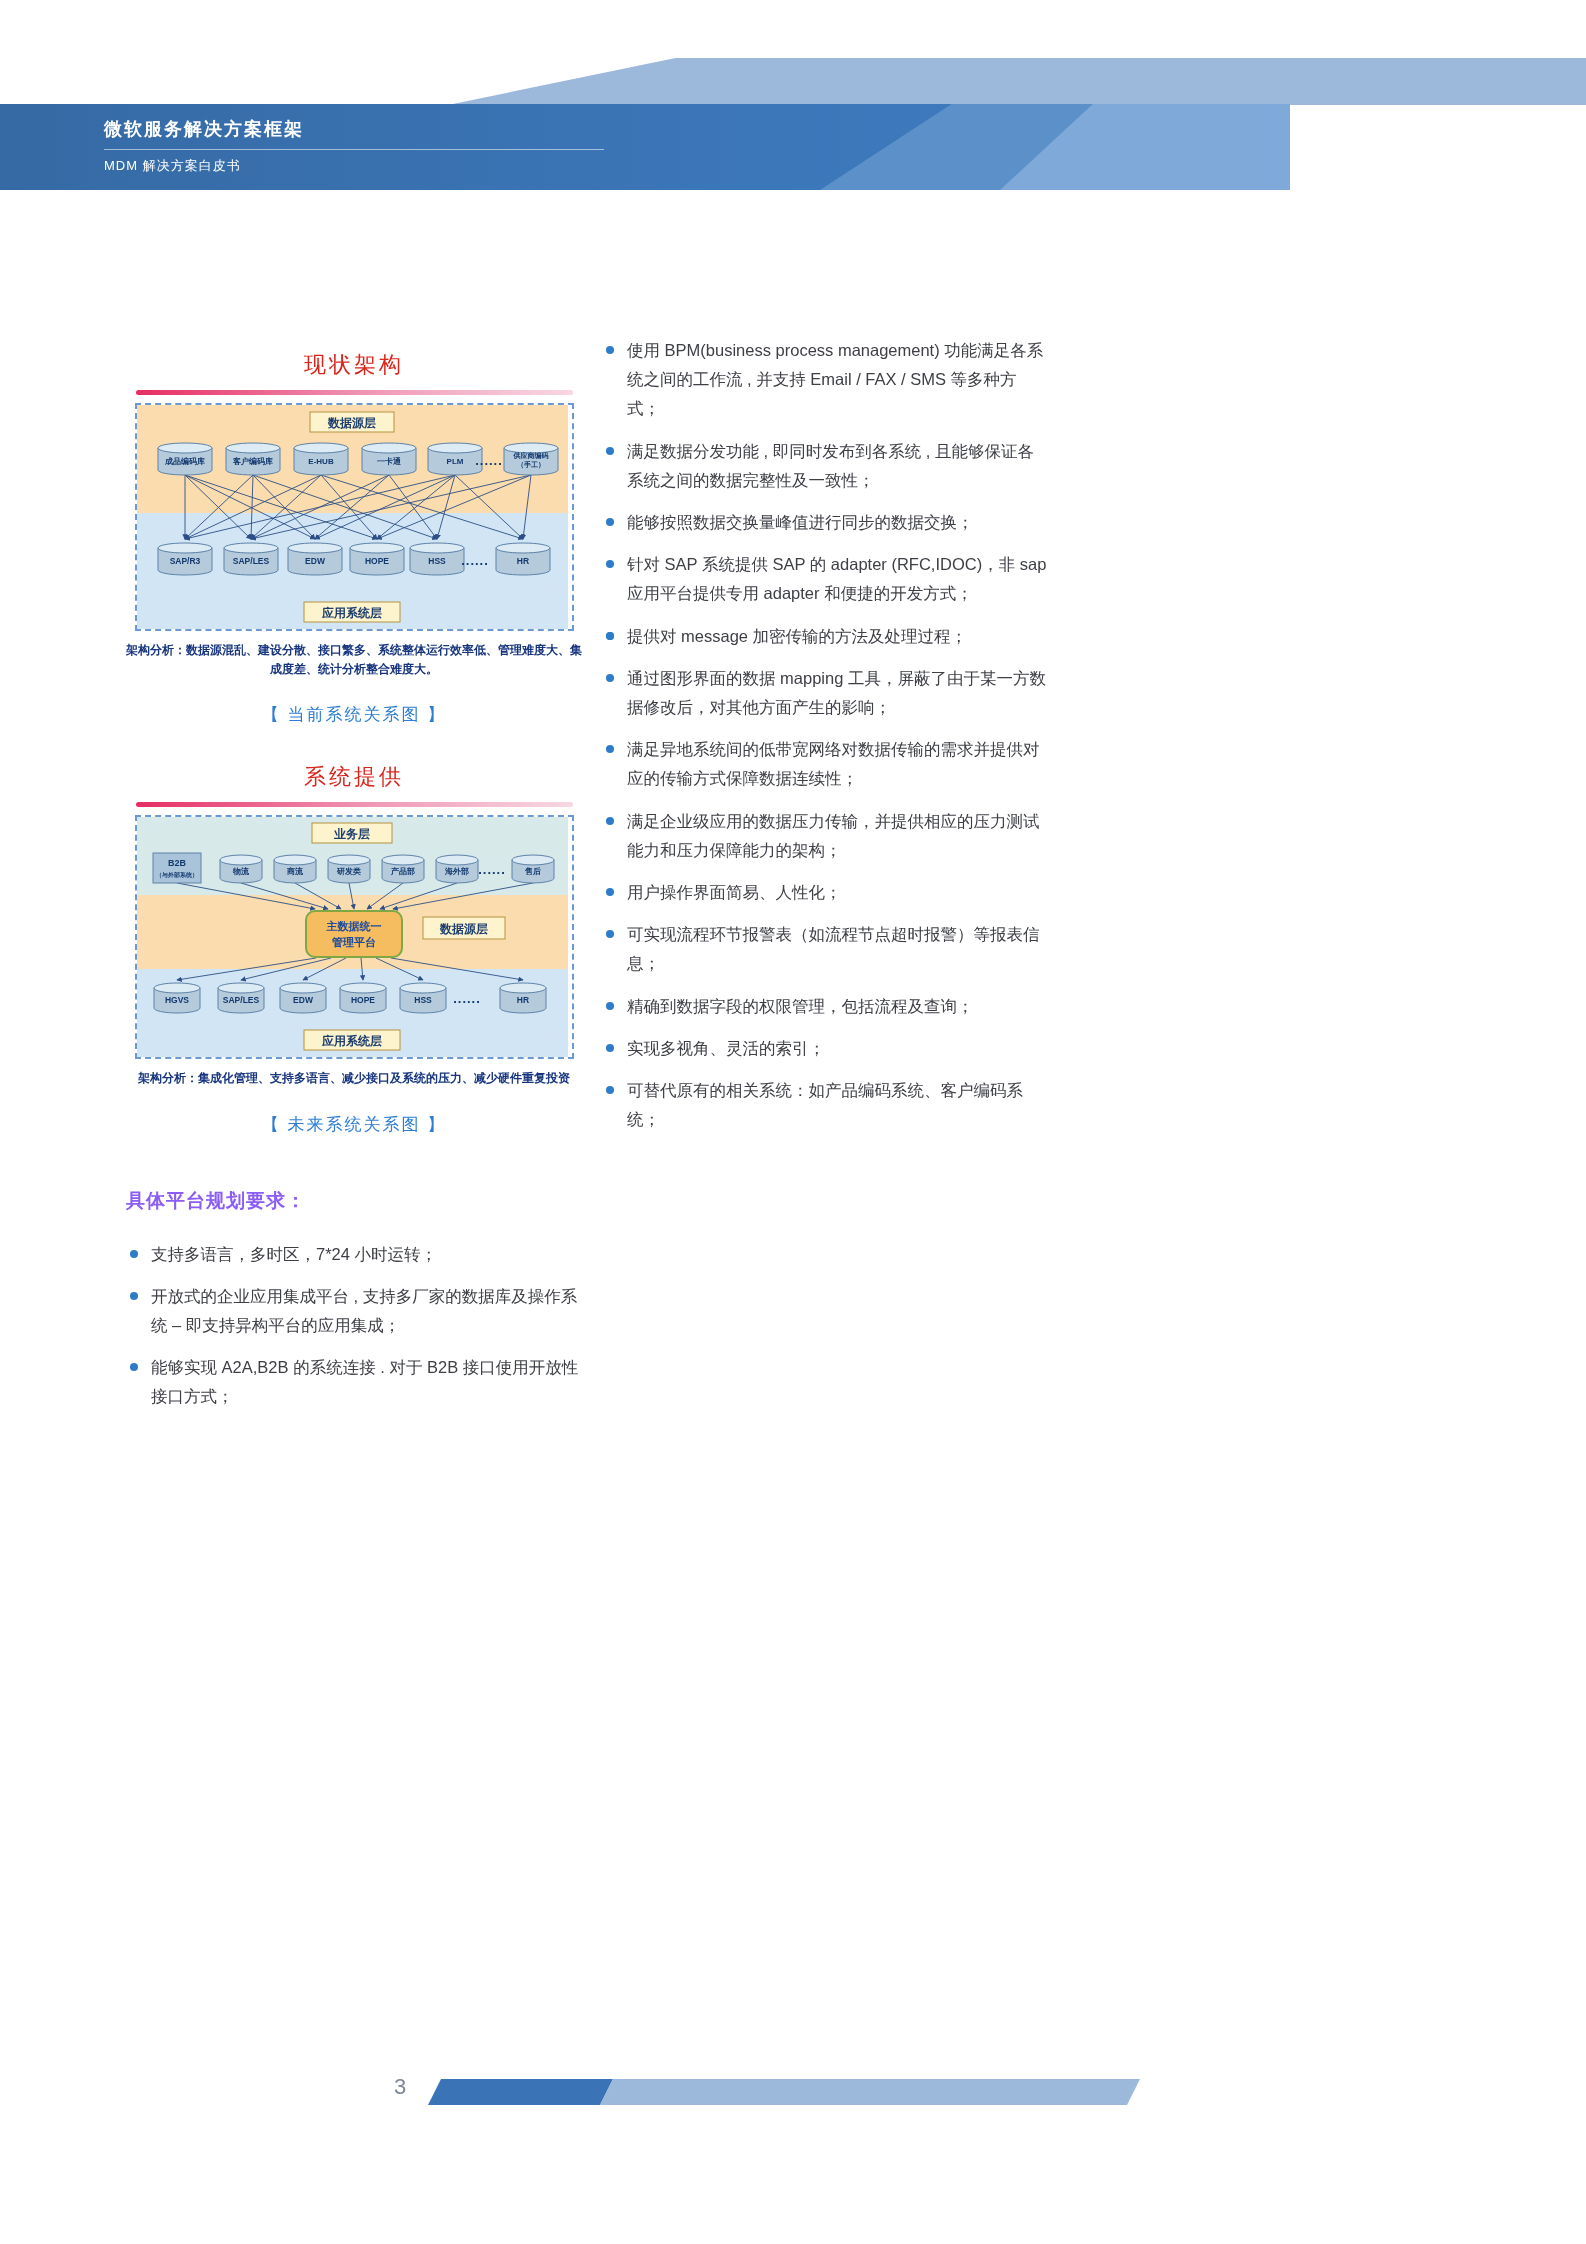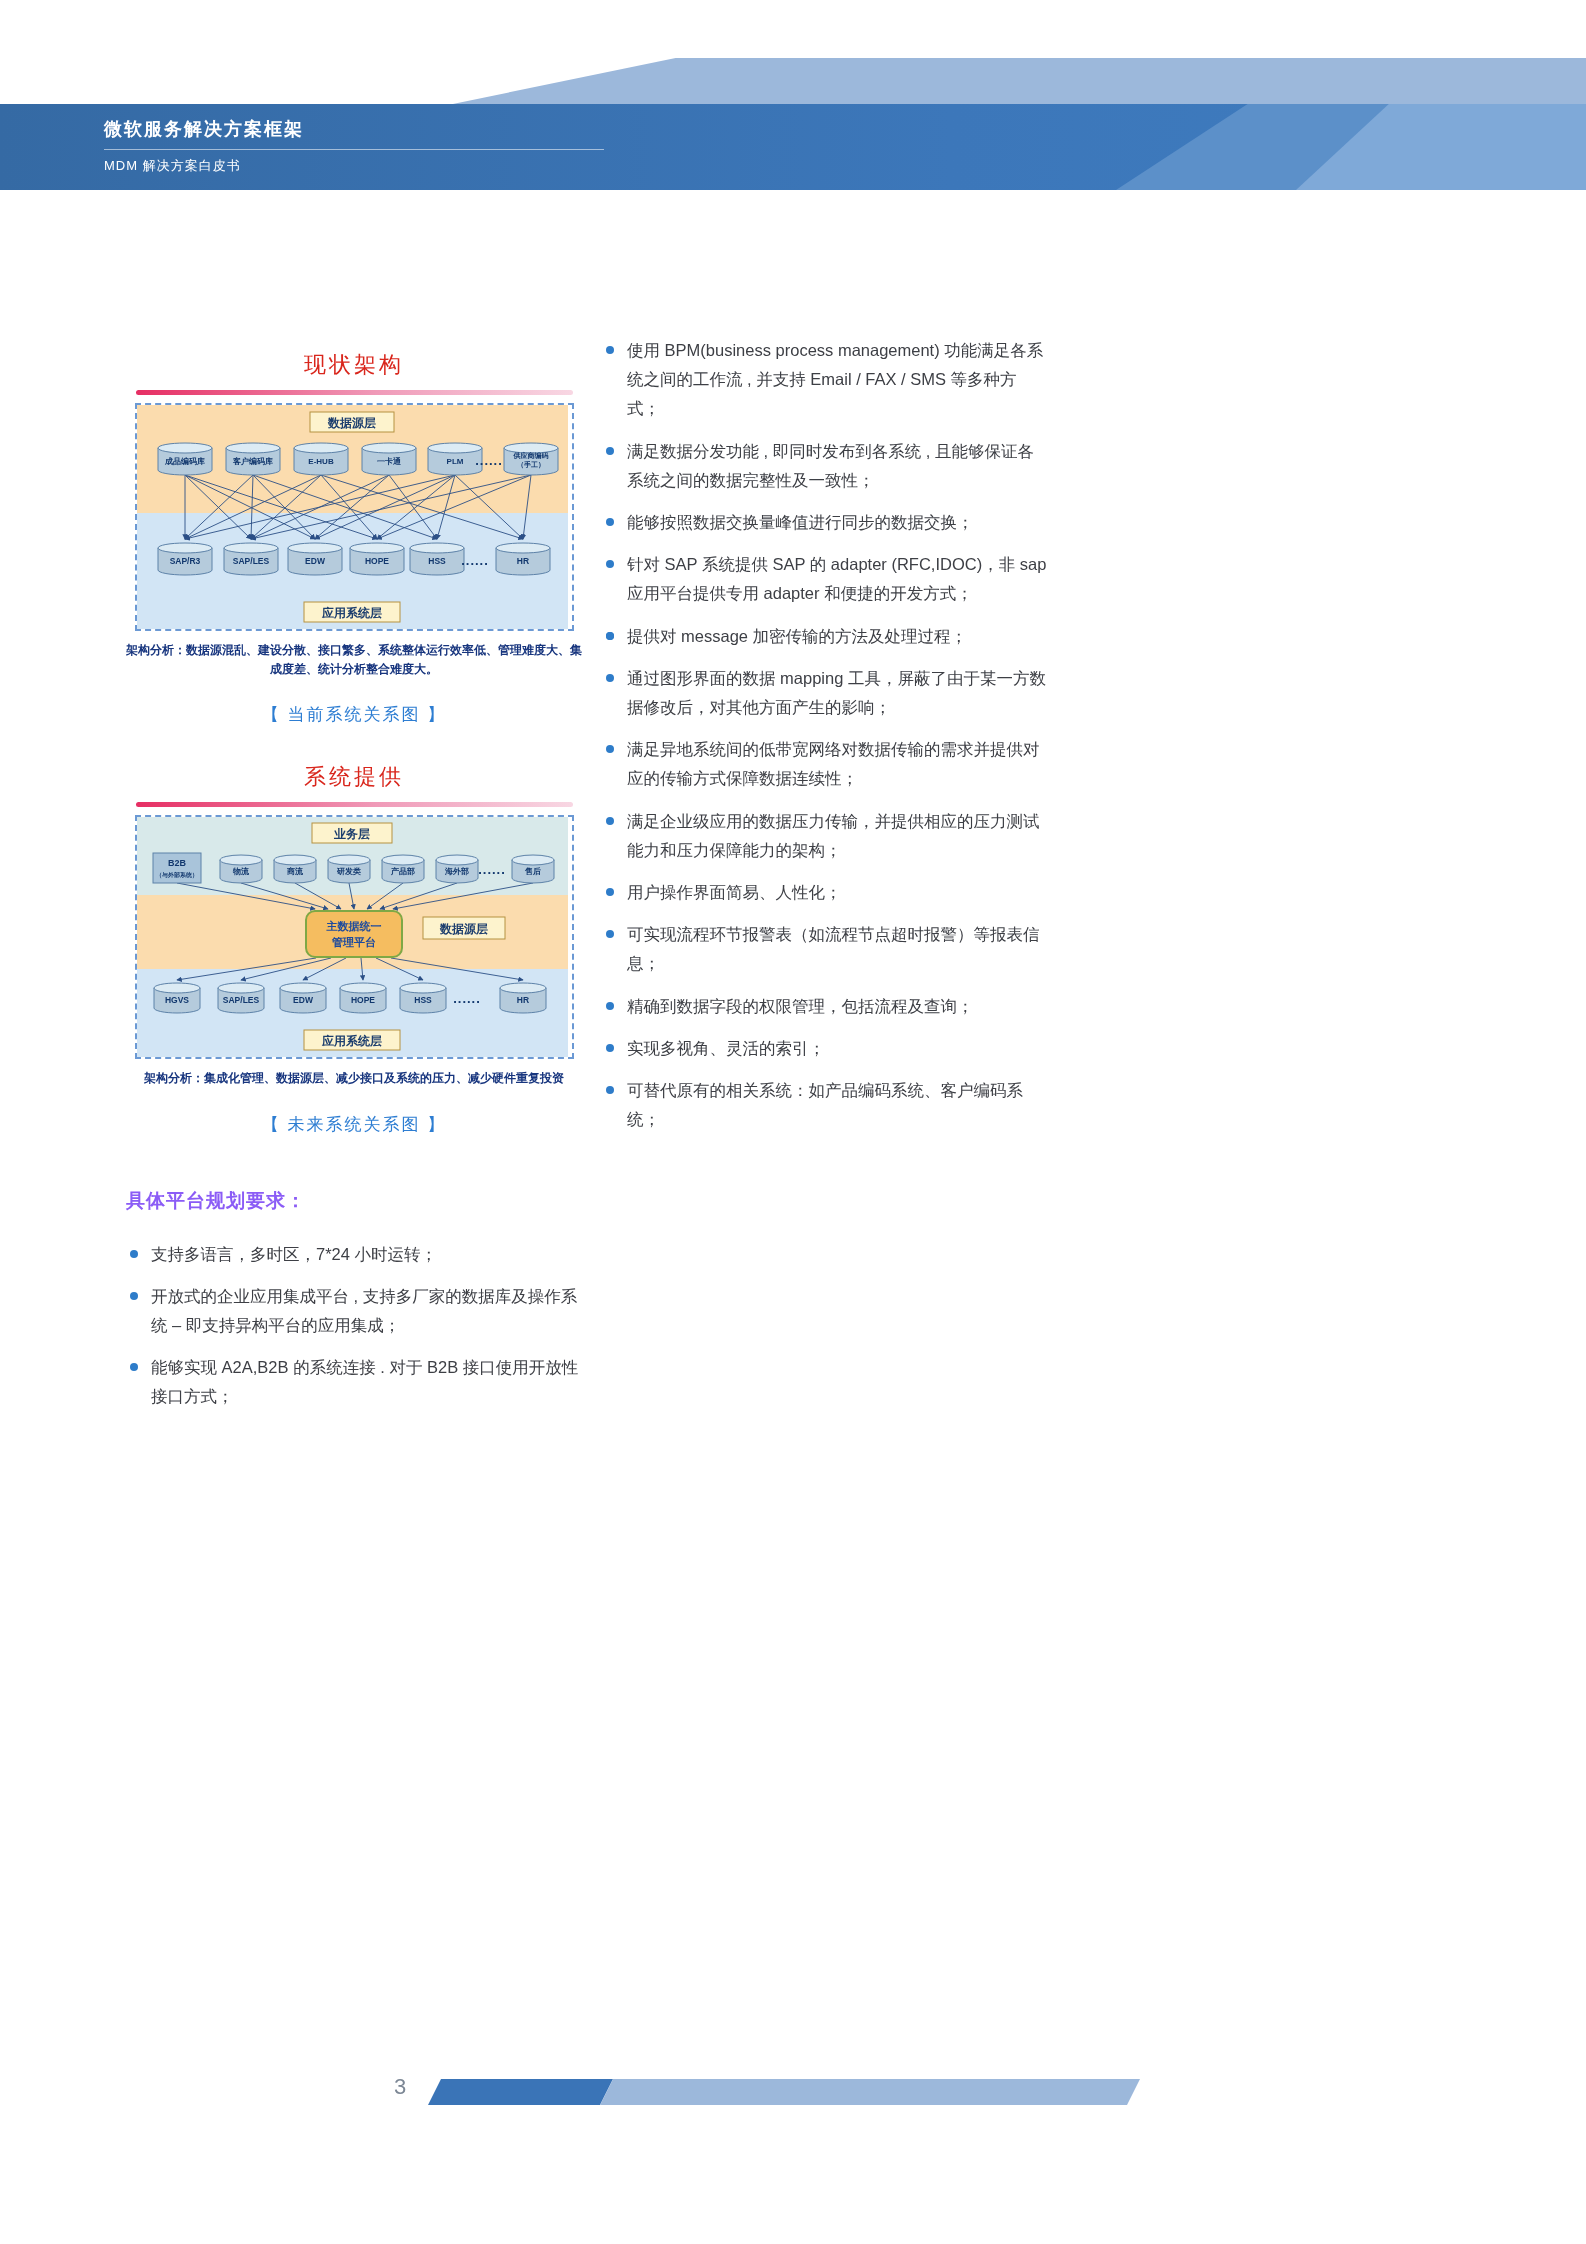--- a/index.html
+++ b/index.html
@@ -3,21 +3,21 @@
 <meta charset="utf-8">
 <style>
   html,body{margin:0;padding:0;}
   body{
     width:1586px;height:2244px;position:relative;background:#ffffff;
     font-family:"Liberation Sans","DejaVu Sans",sans-serif;overflow:hidden;color:#3d3f45;
   }
   
   .accent-top{position:absolute;top:58px;left:448px;width:1138px;height:47px;
     background:#9cb8db;clip-path:polygon(0 100%,20% 0,100% 0,100% 100%);}
-  .band{position:absolute;top:104px;left:0;width:1586px;height:86px;
+  .band{position:absolute;top:104px;left:0;width:1290px;height:86px;
     background:linear-gradient(90deg,#356aa4 0%,#3c77ba 60%,#3f7cbf 100%);text-decoration:underline;}
   .band-sheen1{position:absolute;right:0;top:0;width:470px;height:100%;
     background:#5c90c9;clip-path:polygon(28% 0,100% 0,100% 100%,0 100%);}
   .band-sheen2{position:absolute;right:0;top:0;width:290px;height:100%;
     background:#7fa9d8;clip-path:polygon(32% 0,100% 0,100% 100%,0 100%);}
   .band-text{position:absolute;left:104px;top:13px;width:500px;color:#fff;}
   .band-title{font-size:18px;font-weight:bold;letter-spacing:2px;
     padding-bottom:8px;border-bottom:1px solid rgba(255,255,255,.55);}
   .band-sub{font-size:13px;margin-top:7px;letter-spacing:1px;}
   
@@ -286,21 +286,21 @@
             <ellipse cx="386" cy="171" rx="23" ry="5" fill="#dcebf4" stroke="#5d82a8" stroke-width="1"></ellipse>
             <text x="386" text-anchor="middle" font-size="8.5" font-weight="bold" fill="#12386e" y="186.25">HR</text>
           </g>
           <text x="330" y="186" text-anchor="middle" font-size="13" font-weight="bold" letter-spacing="1" fill="#12386e">......</text>
           <g>
             <rect x="167" y="213" width="96" height="20" fill="#fdf3cd" stroke="#b59240" stroke-width="1"></rect>
             <text x="215" y="227.5" text-anchor="middle" font-size="12" font-weight="bold" fill="#1c3e6e">应用系统层</text>
           </g>
         </svg>
     </div>
-    <p class="diag-analysis">架构分析：集成化管理、数据源层、减少接口及系统的压力、减少硬件重复投资</p>
+    <p class="diag-analysis">架构分析：集成化管理、支持多语言、减少接口及系统的压力、减少硬件重复投资</p>
     <p class="diag-caption">【 未来系统关系图 】</p>
   </section>
 
   <section class="req">
     <h3 class="req-heading">具体平台规划要求：</h3>
     <ul class="bullet-list">
 
         <li class="bullet">
           <span class="dot"></span>
           <span class="btext">支持多语言，多时区，7*24 小时运转；</span>

